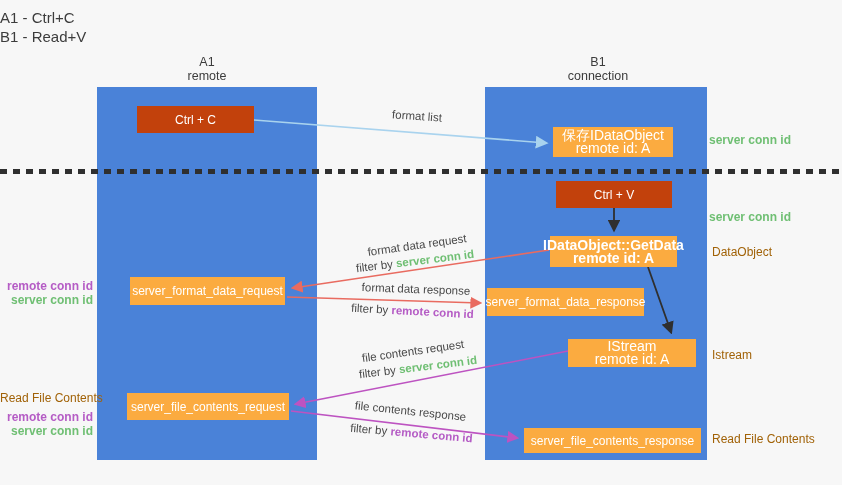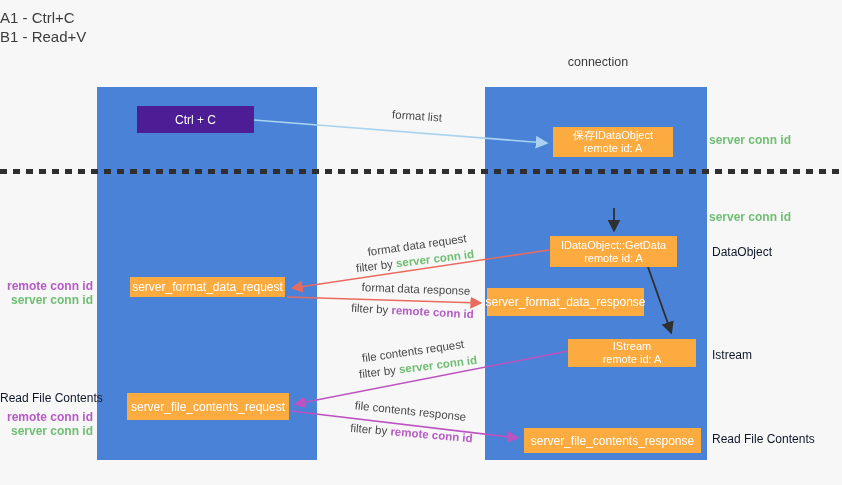--- a/index.html
+++ b/index.html
@@ -23,28 +23,28 @@
     text-align:center;font-size:12.5px;color:#3c3c3c;line-height:14px;
   }
   .column{
     background:#4a82d8;
   }
   .node{
     display:flex;flex-direction:column;align-items:center;justify-content:center;
     color:#ffffff;text-align:center;
     font-size:12px;line-height:14px;
   }
-  .node.green{background:#4c1d95;}
+  .node.green{background:#c2410c;}
   .node.orange{background:#fbab40;}
-  .node.small{font-size:11px;line-height:13px;}
+  .node.small{font-size:14px;line-height:13px;}
   .dashed-line{
     left:0;top:169px;width:842px;height:5px;
     background:repeating-linear-gradient(90deg,#2f2f2f 0 7px,transparent 7px 13px);
   }
-  .side-label{font-size:12px;color:#0f172a;white-space:nowrap;}
+  .side-label{font-size:12px;color:#a16207;white-space:nowrap;}
   .conn-green{color:#6fbf73;font-weight:bold;font-size:12px;white-space:nowrap;}
   .conn-purple{color:#b55cc5;font-weight:bold;font-size:12px;white-space:nowrap;}
   .left-stack{text-align:right;line-height:14px;}
   .arrow-label{
     font-size:11.5px;color:#4a4a4a;white-space:nowrap;
     transform-origin:center center;
   }
   .arrow-label .g{color:#6fbf73;font-weight:bold;}
   .arrow-label .p{color:#b55cc5;font-weight:bold;}
   svg.arrows{position:absolute;left:0;top:0;pointer-events:none;}
@@ -52,21 +52,26 @@
 </head>
 <body>
 
 <div class="stage">
 
   <div class="abs title">
     <div>A1 - Ctrl+C</div>
     <div>B1 - Read+V</div>
   </div>
 
+  <div class="abs col-header" style="left:137px;top:55px;width:140px;">
+    <div>A1</div>
+    <div>remote</div>
+  </div>
   <div class="abs col-header" style="left:528px;top:55px;width:140px;">
+    <div>B1</div>
     <div>connection</div>
   </div>
 
   <div class="abs column" style="left:97px;top:87px;width:220px;height:373px;"></div>
   <div class="abs column" style="left:485px;top:87px;width:222px;height:373px;"></div>
 
   <div class="abs dashed-line"></div>
 
   <svg class="arrows" width="842" height="485" viewBox="0 0 842 485">
     <defs>
@@ -94,27 +99,30 @@
 
   <div class="abs node green" style="left:137px;top:106px;width:117px;height:27px;">
     <span>Ctrl + C</span>
   </div>
 
   <div class="abs node orange small" style="left:553px;top:127px;width:120px;height:30px;">
     <span>保存IDataObject</span>
     <span>remote id: A</span>
   </div>
 
+  <div class="abs node green" style="left:556px;top:181px;width:116px;height:27px;">
+    <span>Ctrl + V</span>
+  </div>
 
-  <div class="abs node orange small" style="left:550px;top:236px;width:127px;height:31px;">
+  <div class="abs node orange small" style="left:550px;top:236px;width:127px;height:31px;font-weight:bold;">
     <span>IDataObject::GetData</span>
     <span>remote id: A</span>
   </div>
 
-  <div class="abs node orange" style="left:130px;top:277px;width:155px;height:20px;">
+  <div class="abs node orange" style="left:130px;top:277px;width:155px;height:28px;">
     <span>server_format_data_request</span>
   </div>
 
   <div class="abs node orange" style="left:487px;top:288px;width:157px;height:28px;">
     <span>server_format_data_response</span>
   </div>
 
   <div class="abs node orange small" style="left:568px;top:339px;width:128px;height:28px;">
     <span>IStream</span>
     <span>remote id: A</span>

